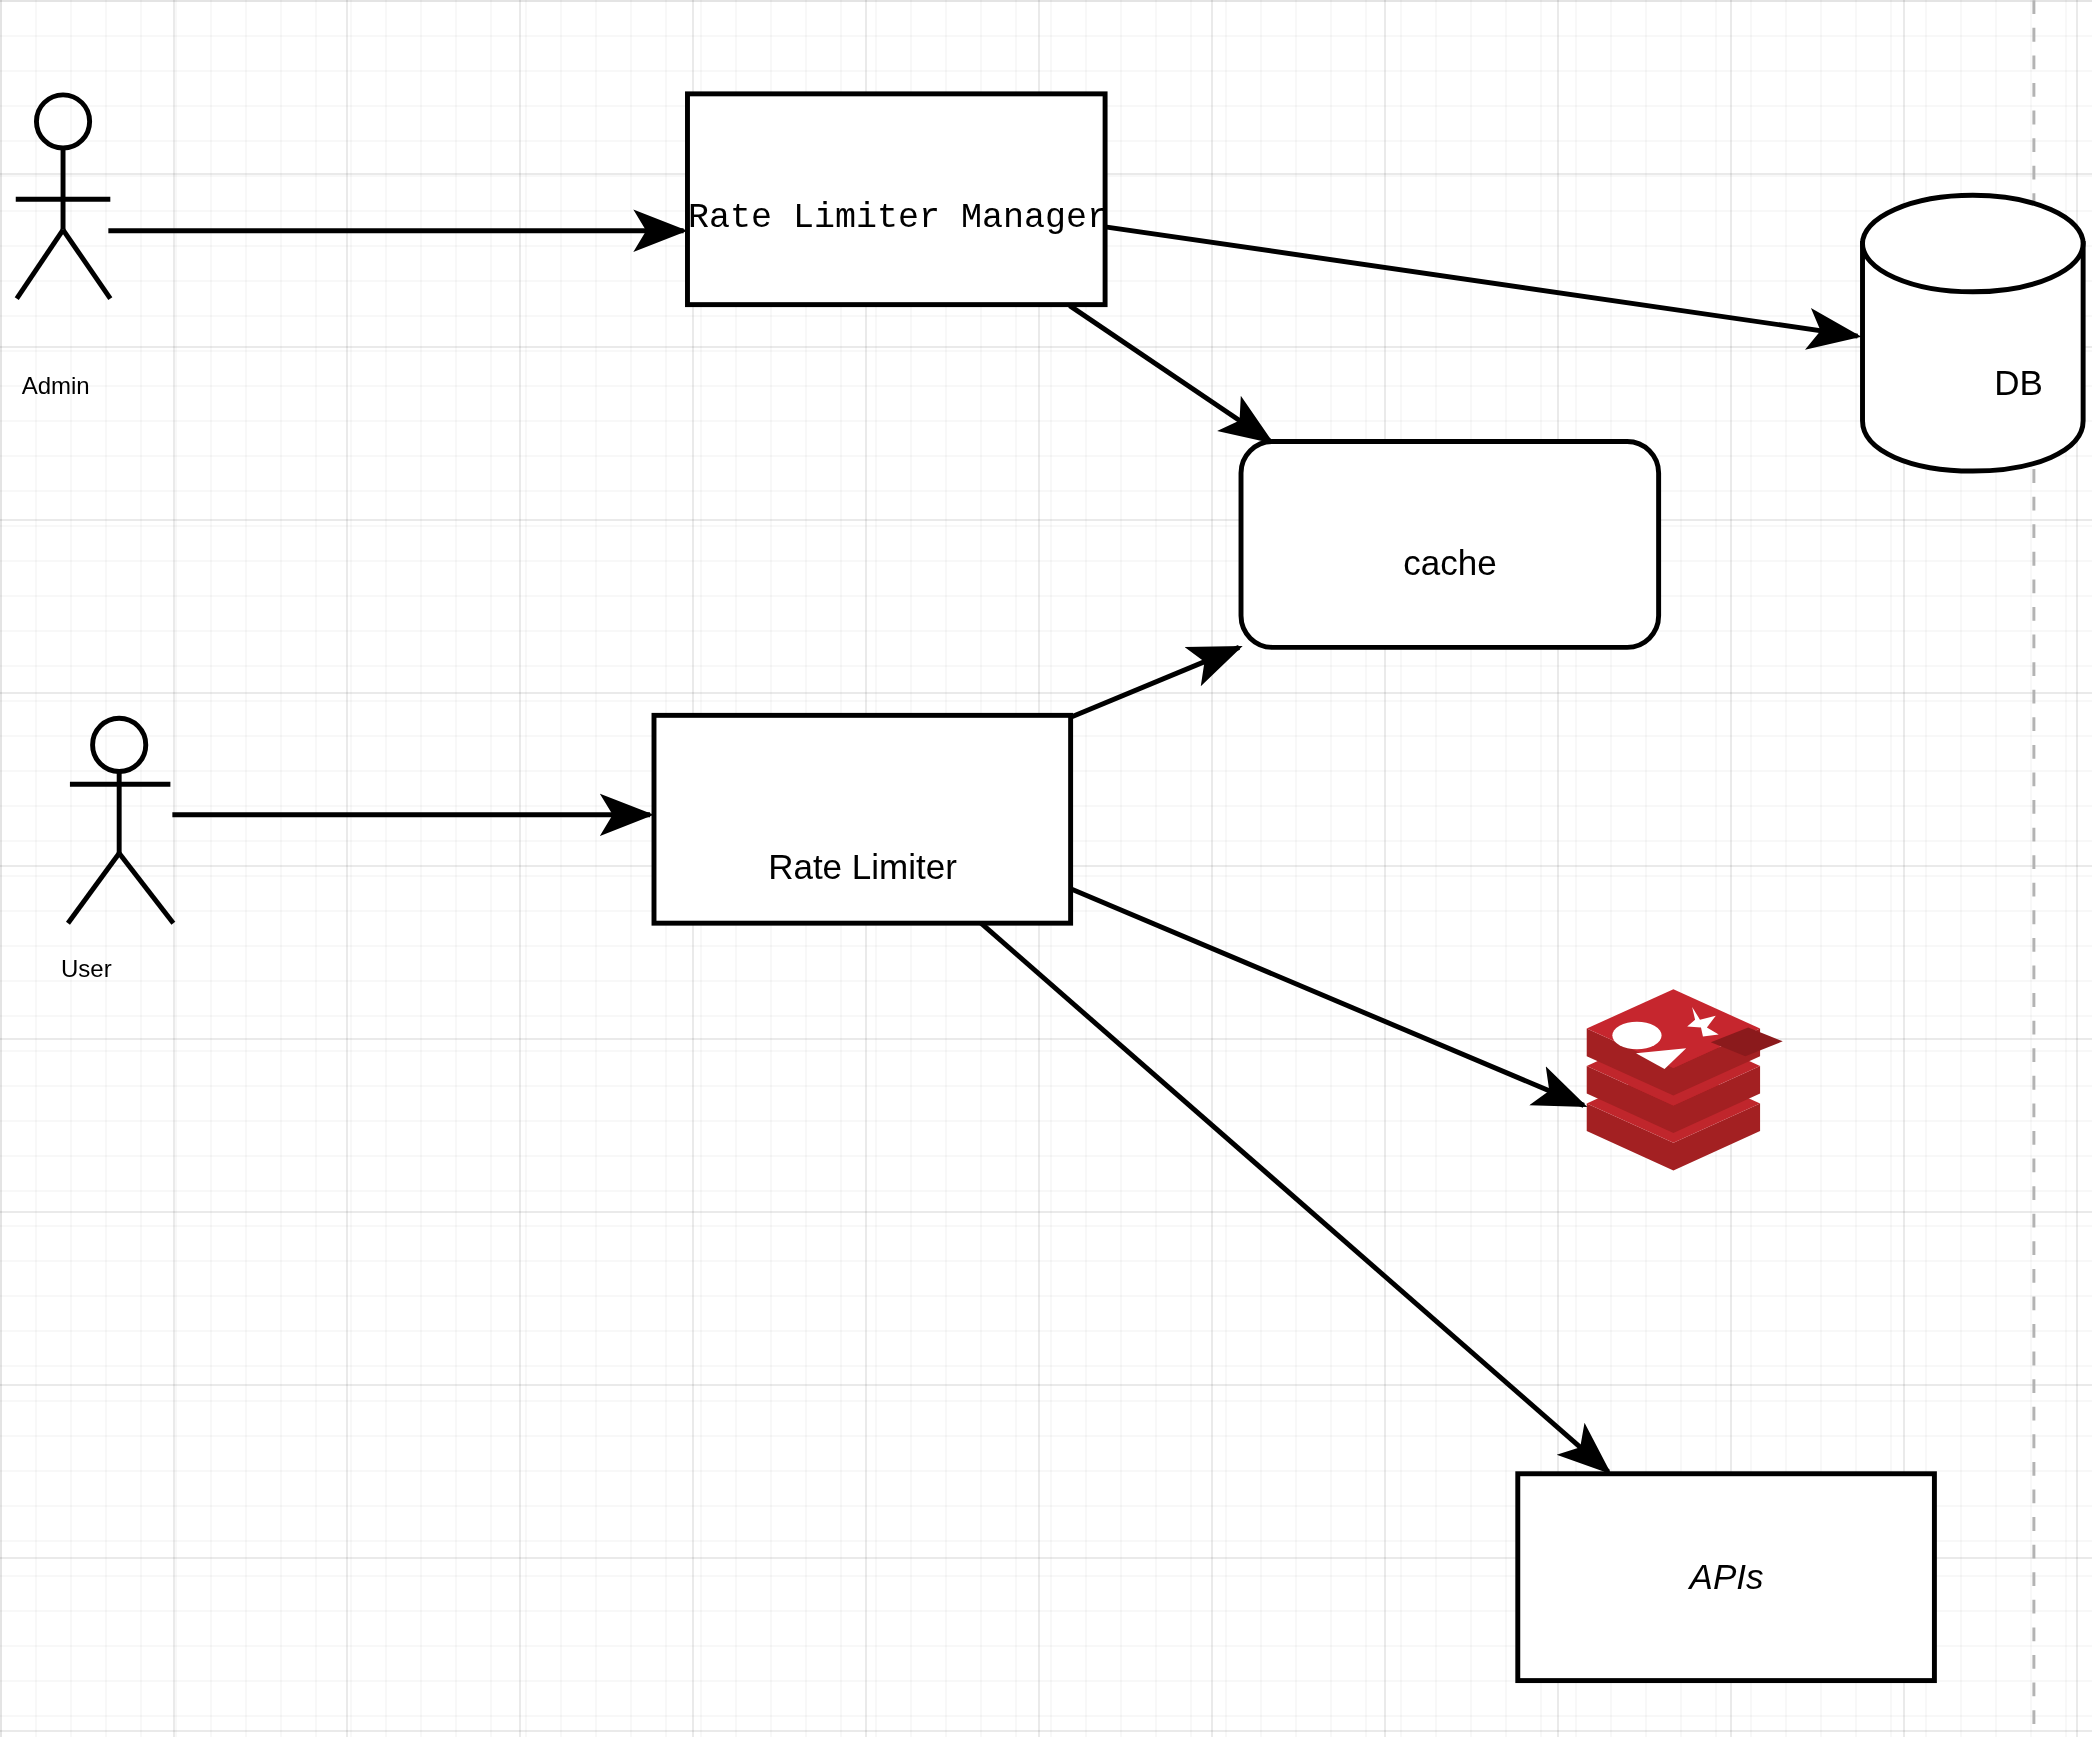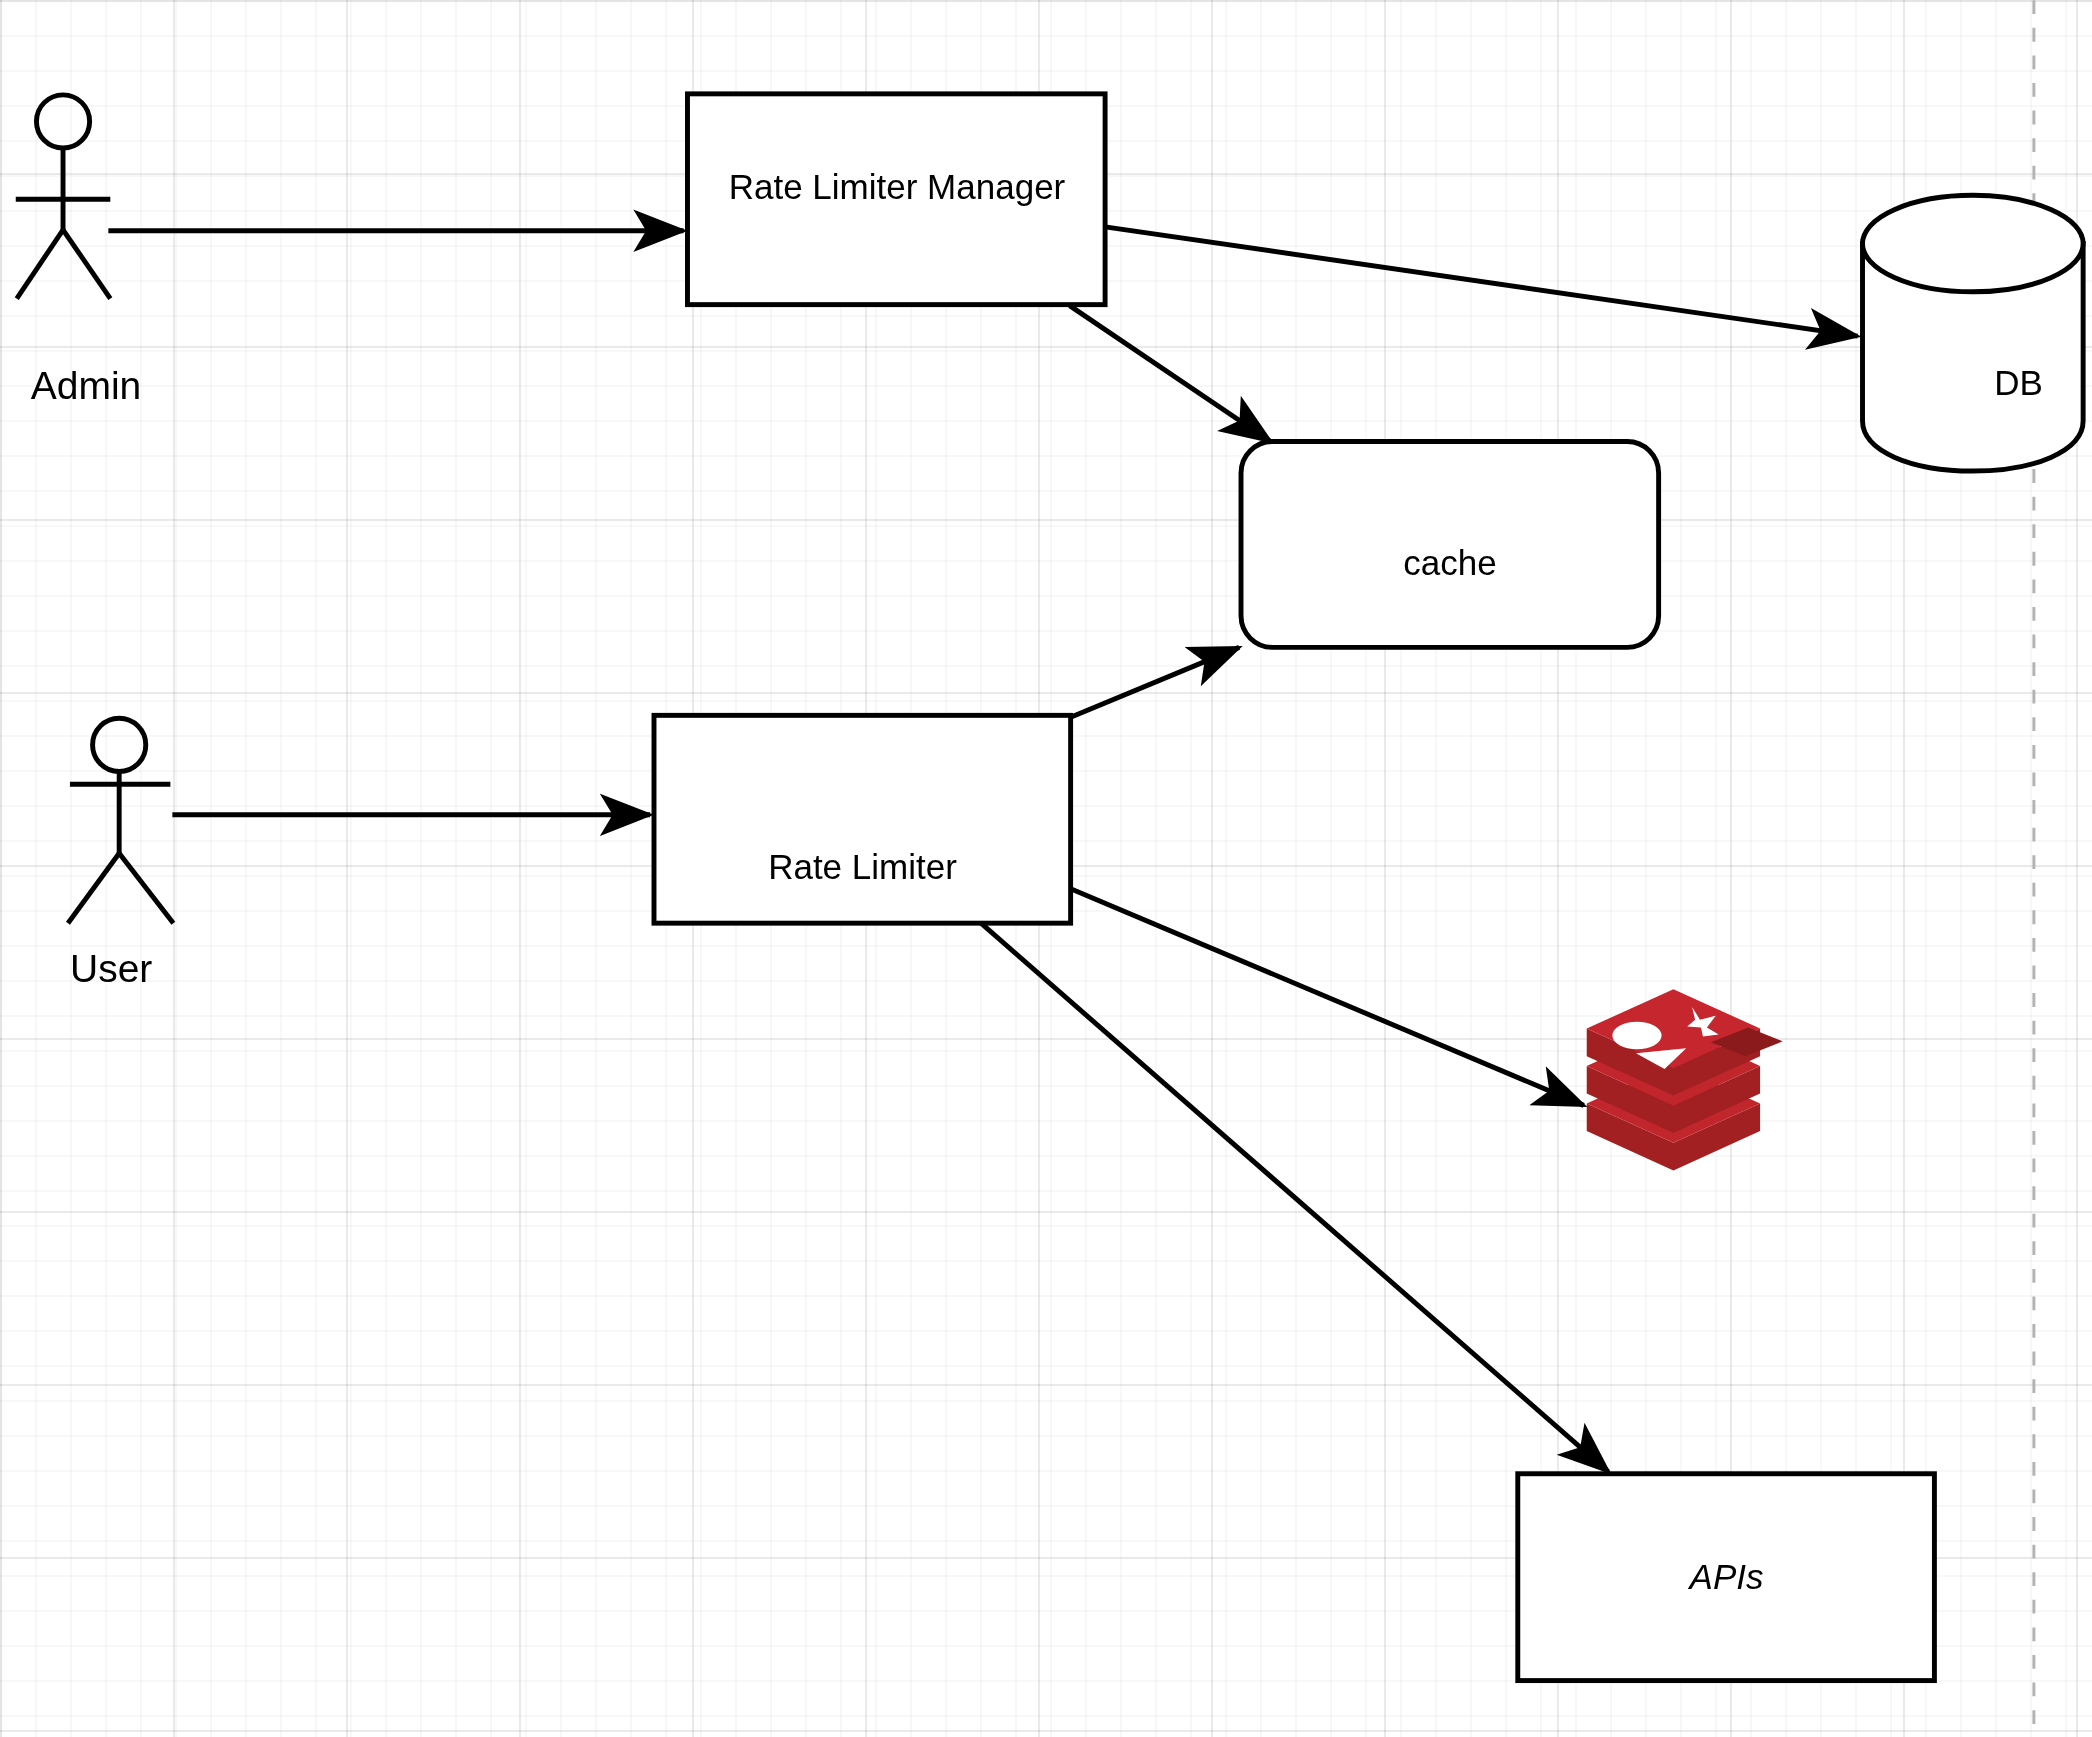--- a/index.html
+++ b/index.html
@@ -40,24 +40,23 @@
     font-family: "Liberation Sans", sans-serif;
     font-size: 35px;
     line-height: 41px;
     white-space: nowrap;
     pointer-events: none;
   }
   .actor-label {
     position: absolute;
     color: #000000;
     font-family: "Liberation Sans", sans-serif;
-    font-size: 39px;
+    font-size: 24px;
     line-height: 41px;
     white-space: nowrap;
-    margin-left: 9px;
   }
 </style>
 </head>
 <body>
 
 <div id="canvas">
 
   <svg id="vector-layer" viewBox="0 0 2124 1764" xmlns="http://www.w3.org/2000/svg">
     <defs>
       <marker id="arrowhead" markerWidth="11" markerHeight="9" refX="10.2" refY="4.5" orient="auto" markerUnits="strokeWidth">
@@ -125,21 +124,21 @@
 
     <line x1="1087" y1="902" x2="1608" y2="1122" stroke="#000000" stroke-width="5" marker-end="url(#arrowhead)"></line>
 
     <line x1="996" y1="937" x2="1633" y2="1494" stroke="#000000" stroke-width="5" marker-end="url(#arrowhead)"></line>
   </svg>
 
   <div class="actor-label" style="left:21.7px; top:365px;">Admin</div>
 
   <div class="actor-label" style="left:61px; top:948px;text-align:right;">User</div>
 
-  <div class="node-label" style="left:688px; top:166px; width:418px;">Rate Limiter Manager</div>
+  <div class="node-label" style="left:688px; top:198px; width:418px;font-family:Liberation Mono, monospace;">Rate Limiter Manager</div>
 
   <div class="node-label" style="left:654px; top:798px; width:417px;margin-top:48px;">Rate Limiter</div>
 
   <div class="node-label" style="left:1241px; top:542px; width:418px;">cache</div>
 
   <div class="node-label" style="left:1908px; top:362px; width:221px;">DB</div>
 
   <div class="node-label" style="left:1518px; top:1556px; width:417px;font-style:italic;">APIs</div>
 
 </div>

